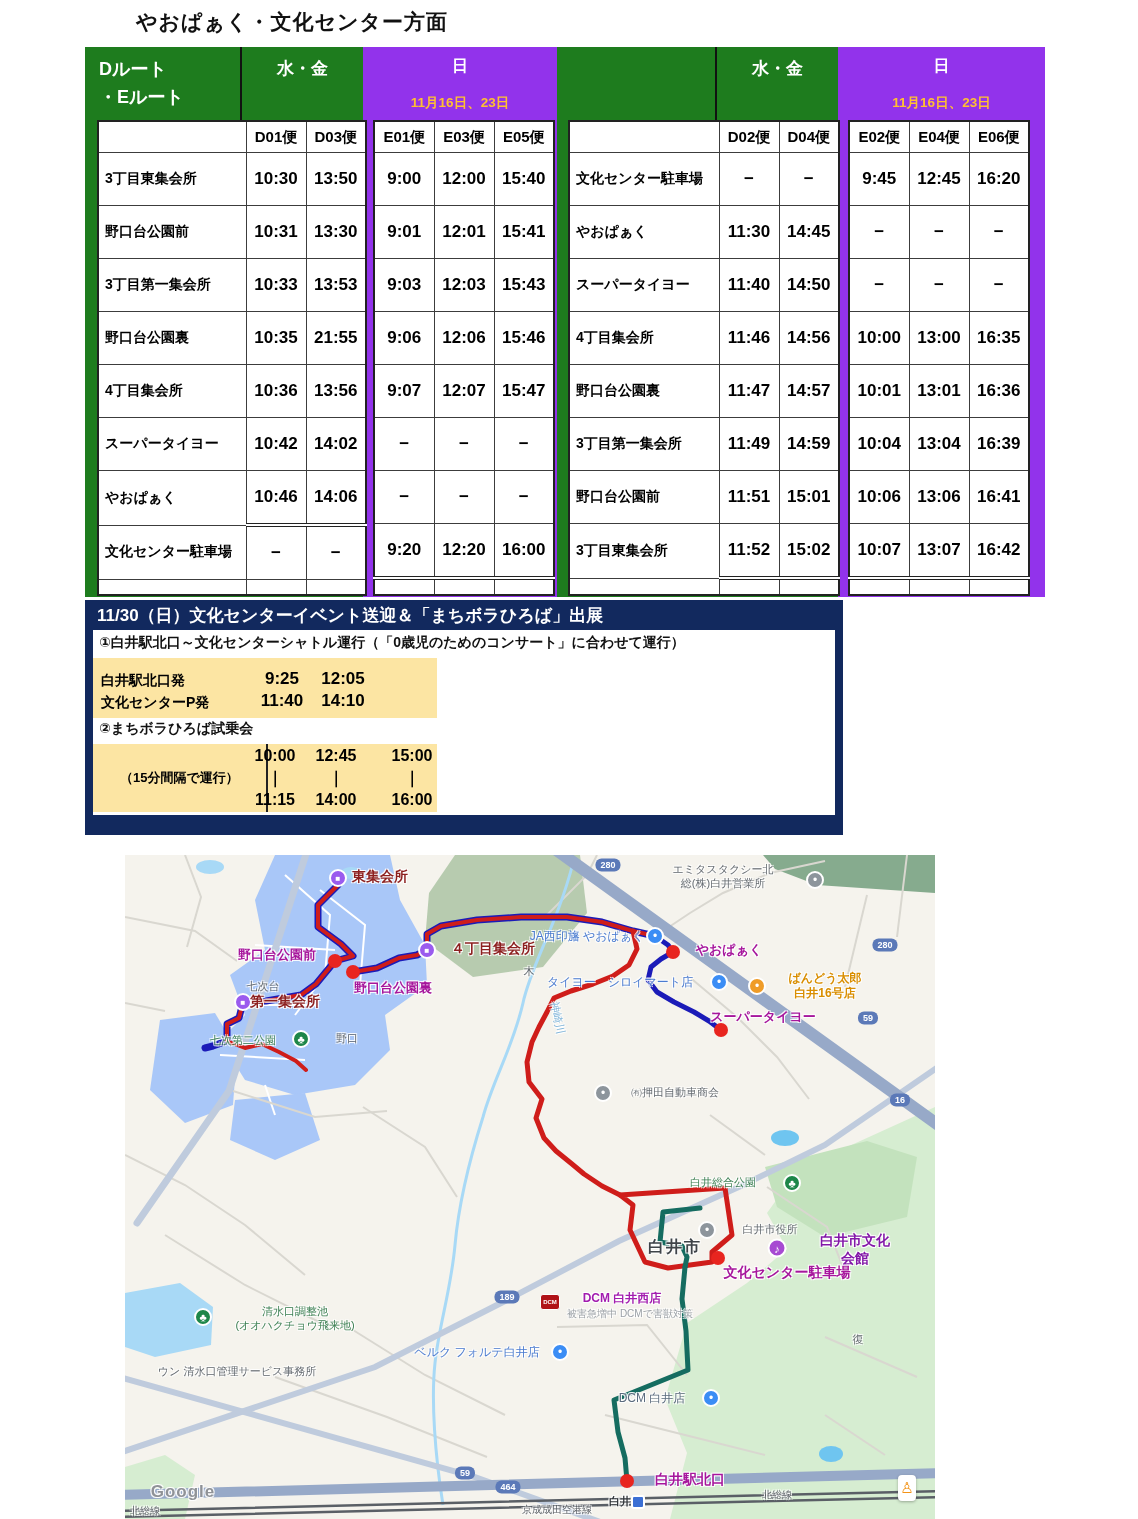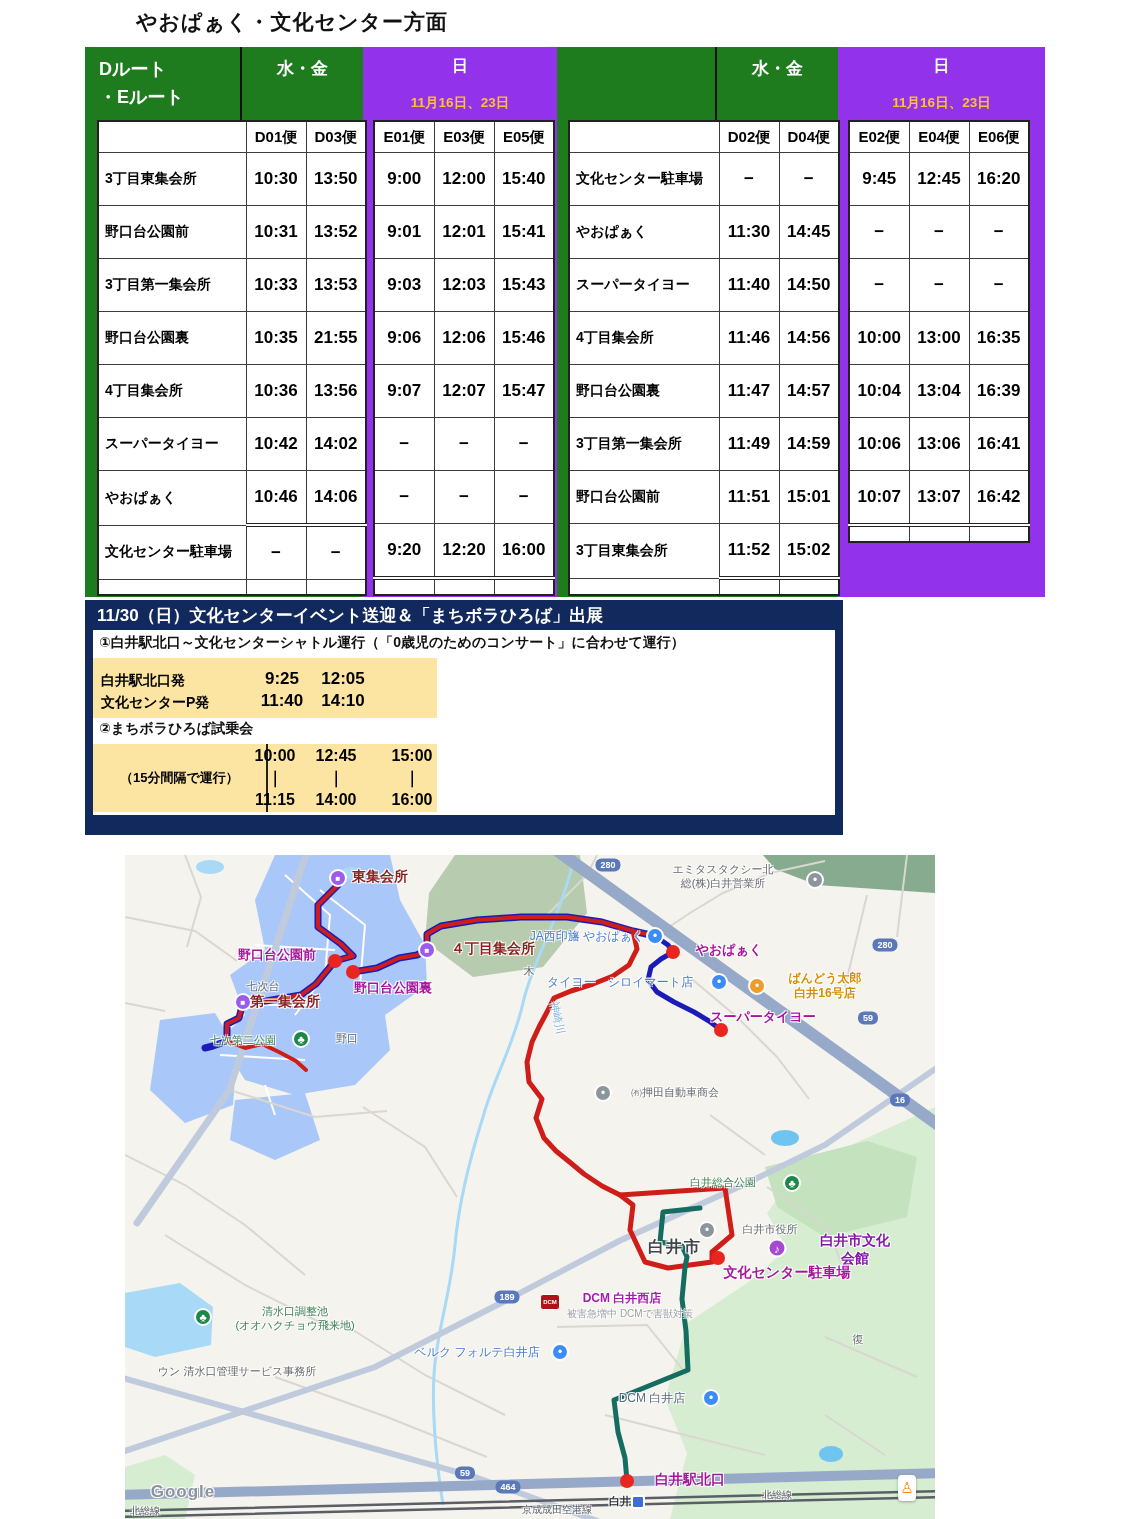--- a/index.html
+++ b/index.html
@@ -129,21 +129,21 @@
             <td>D03便</td>
           </tr>
           <tr class="datarow">
             <td class="stopn">3丁目東集会所</td>
             <td class="timec">10:30</td>
             <td class="timec">13:50</td>
           </tr>
           <tr class="datarow">
             <td class="stopn">野口台公園前</td>
             <td class="timec">10:31</td>
-            <td class="timec">13:52</td>
+            <td class="timec">13:30</td>
           </tr>
           <tr class="datarow">
             <td class="stopn">3丁目第一集会所</td>
             <td class="timec">10:33</td>
             <td class="timec">13:53</td>
           </tr>
           <tr class="datarow">
             <td class="stopn">野口台公園裏</td>
             <td class="timec">10:35</td>
             <td class="timec">21:55</td>
@@ -317,20 +317,25 @@
           </tr>
           <tr class="datarow">
             <td class="timec">−</td>
             <td class="timec">−</td>
             <td class="timec">−</td>
           </tr>
           <tr class="datarow">
             <td class="timec">10:00</td>
             <td class="timec">13:00</td>
             <td class="timec">16:35</td>
+          </tr>
+          <tr class="datarow">
+            <td class="timec">10:01</td>
+            <td class="timec">13:01</td>
+            <td class="timec">16:36</td>
           </tr>
           <tr class="datarow">
             <td class="timec">10:04</td>
             <td class="timec">13:04</td>
             <td class="timec">16:39</td>
           </tr>
           <tr class="datarow">
             <td class="timec">10:06</td>
             <td class="timec">13:06</td>
             <td class="timec">16:41</td>

